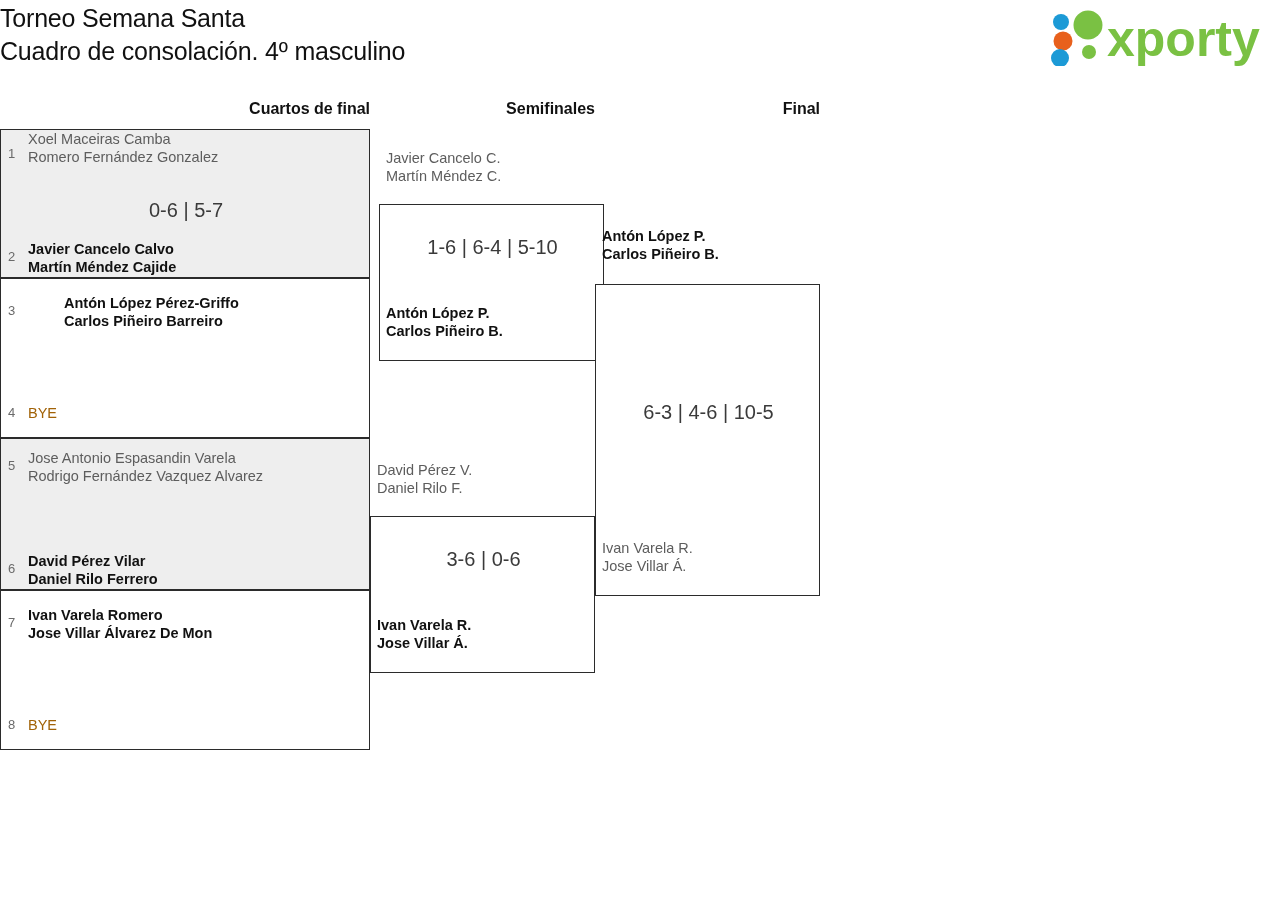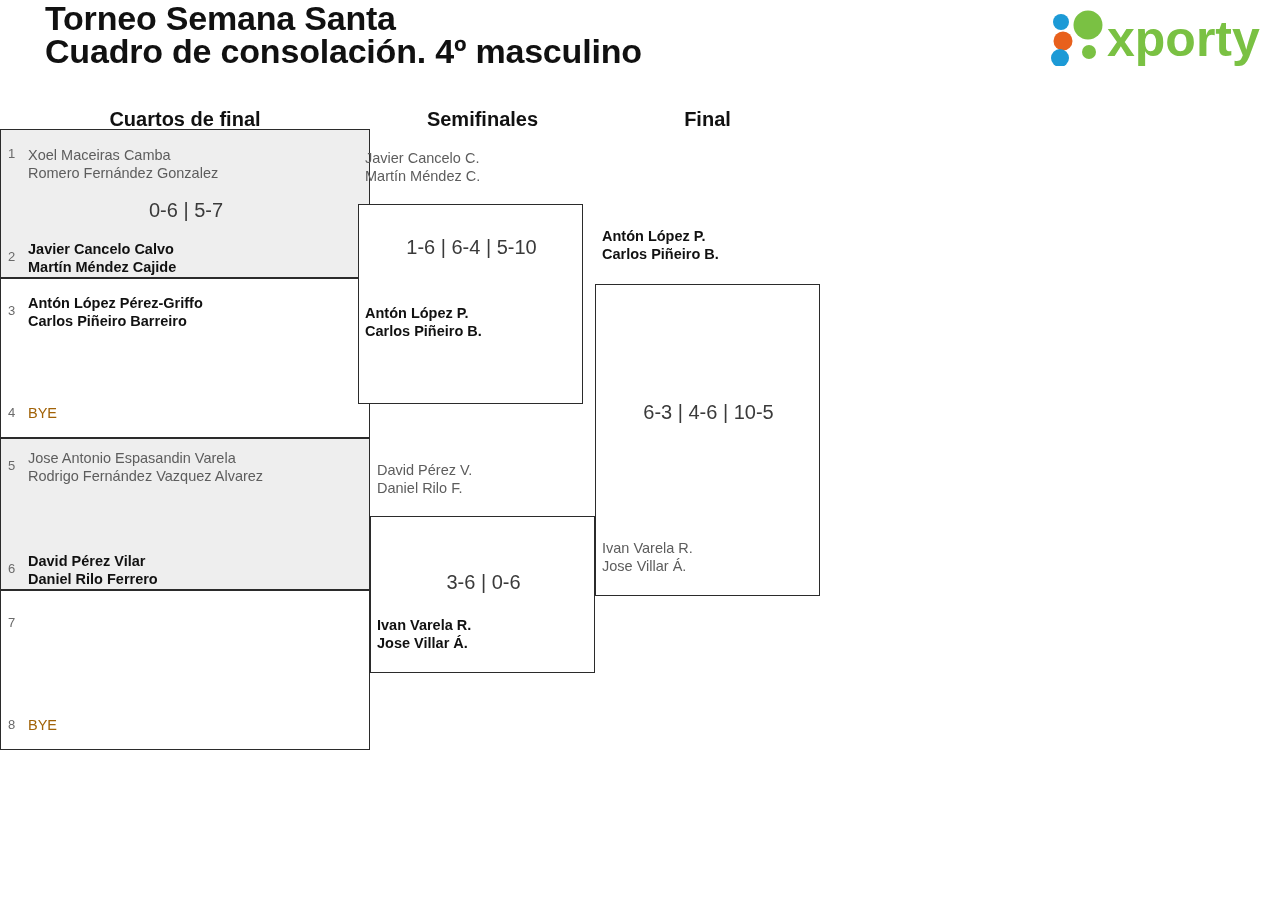--- a/index.html
+++ b/index.html
@@ -16,47 +16,46 @@
     font-family: "Liberation Sans", sans-serif;
     color: #111111;
     overflow: hidden;
   }
 
   
   #header-title {
     position: absolute;
     left: 0px;
     top: 2px;
-    font-size: 34px;
-    font-weight: bold;
+    font-size: 25px;
+    font-weight: normal;
     line-height: 33px;
     color: #111111;
     letter-spacing: -0.2px;
-    padding-left: 45px;
   }
   #header-title .title-line { display: block; white-space: nowrap; }
 
   
   #brand-logo {
     position: absolute;
     right: 6px;
     top: 8px;
     width: 230px;
     height: 58px;
   }
   #brand-logo svg { display: block; }
 
   
   .round-header {
     position: absolute;
-    top: 108px;
-    font-size: 20px;
+    top: 100px;
+    font-size: 16px;
     font-weight: bold;
     color: #111111;
-    text-align: center;
+    text-align: right;
     white-space: nowrap;
   }
   #round-header-0 { left: 0px;   width: 370px; }
   #round-header-1 { left: 370px; width: 225px; }
   #round-header-2 { left: 595px; width: 225px; }
 
   
   #bracket {
     position: absolute;
     left: 0;
@@ -128,35 +127,35 @@
 </div>
 
 <div class="round-header" id="round-header-0">Cuartos de final</div>
 <div class="round-header" id="round-header-1">Semifinales</div>
 <div class="round-header" id="round-header-2">Final</div>
 
 <div id="bracket">
 
   <div class="match shaded" style="left:0px; top:129px; width:370px; height:149px;">
     <div class="seed" style="top:17px;">1</div>
-    <div class="team loser" style="top:16px;">
+    <div class="team loser" style="top:0;">
       <span class="pl">Xoel Maceiras Camba</span>
       <span class="pl">Romero Fernández Gonzalez</span>
     </div>
     <div class="score" style="left:0; top:69px; width:370px;">0-6 | 5-7</div>
     <div class="seed" style="top:120px;">2</div>
     <div class="team winner" style="top:110px;">
       <span class="pl">Javier Cancelo Calvo</span>
       <span class="pl">Martín Méndez Cajide</span>
     </div>
   </div>
 
   <div class="match" style="left:0px; top:278px; width:370px; height:160px;">
     <div class="seed" style="top:25px;">3</div>
-    <div class="team winner" style="top:15px;">
+    <div class="team winner" style="top:15px;margin-left:36px;">
       <span class="pl">Antón López Pérez-Griffo</span>
       <span class="pl">Carlos Piñeiro Barreiro</span>
     </div>
     <div class="score" style="left:0; top:74px; width:370px;"></div>
     <div class="seed" style="top:127px;">4</div>
     <div class="team bye" style="top:125px;">
       <span class="pl">BYE</span>
     </div>
   </div>
 
@@ -168,45 +167,49 @@
     </div>
     <div class="seed" style="top:123px;">6</div>
     <div class="team winner" style="top:113px;">
       <span class="pl">David Pérez Vilar</span>
       <span class="pl">Daniel Rilo Ferrero</span>
     </div>
   </div>
 
   <div class="match" style="left:0px; top:590px; width:370px; height:160px;">
     <div class="seed" style="top:25px;">7</div>
+    <div class="team winner" style="top:15px;">
+      <span class="pl">Ivan Varela Romero</span>
+      <span class="pl">Jose Villar Álvarez De Mon</span>
+    </div>
     <div class="score" style="left:0; top:74px; width:370px;"></div>
     <div class="seed" style="top:127px;">8</div>
     <div class="team bye" style="top:125px;">
       <span class="pl">BYE</span>
     </div>
   </div>
 
-  <div class="match" style="left:358px; top:204px; width:225px; height:200px;padding-left:38px;">
+  <div class="match" style="left:379px; top:204px; width:225px; height:157px;padding-left:38px;">
     <div class="team loser" style="left:6px; top:-56px;">
       <span class="pl">Javier Cancelo C.</span>
       <span class="pl">Martín Méndez C.</span>
     </div>
     <div class="score" style="left:0; top:31px; width:225px;">1-6 | 6-4 | 5-10</div>
     <div class="team winner" style="left:6px; top:99px;">
       <span class="pl">Antón López P.</span>
       <span class="pl">Carlos Piñeiro B.</span>
     </div>
   </div>
 
   <div class="match" style="left:370px; top:516px; width:225px; height:157px;">
     <div class="team loser" style="left:6px; top:-56px;">
       <span class="pl">David Pérez V.</span>
       <span class="pl">Daniel Rilo F.</span>
     </div>
-    <div class="score" style="left:0; top:31px; width:225px;margin-top:23px;">3-6 | 0-6</div>
+    <div class="score" style="left:0; top:31px; width:225px;">3-6 | 0-6</div>
     <div class="team winner" style="left:6px; top:99px;">
       <span class="pl">Ivan Varela R.</span>
       <span class="pl">Jose Villar Á.</span>
     </div>
   </div>
 
   <div class="match" style="left:595px; top:284px; width:225px; height:312px;">
     <div class="team winner" style="left:6px; top:-58px;">
       <span class="pl">Antón López P.</span>
       <span class="pl">Carlos Piñeiro B.</span>

